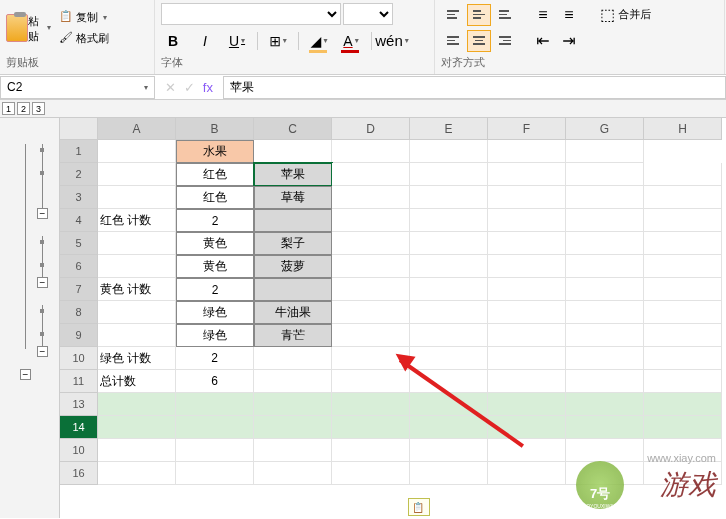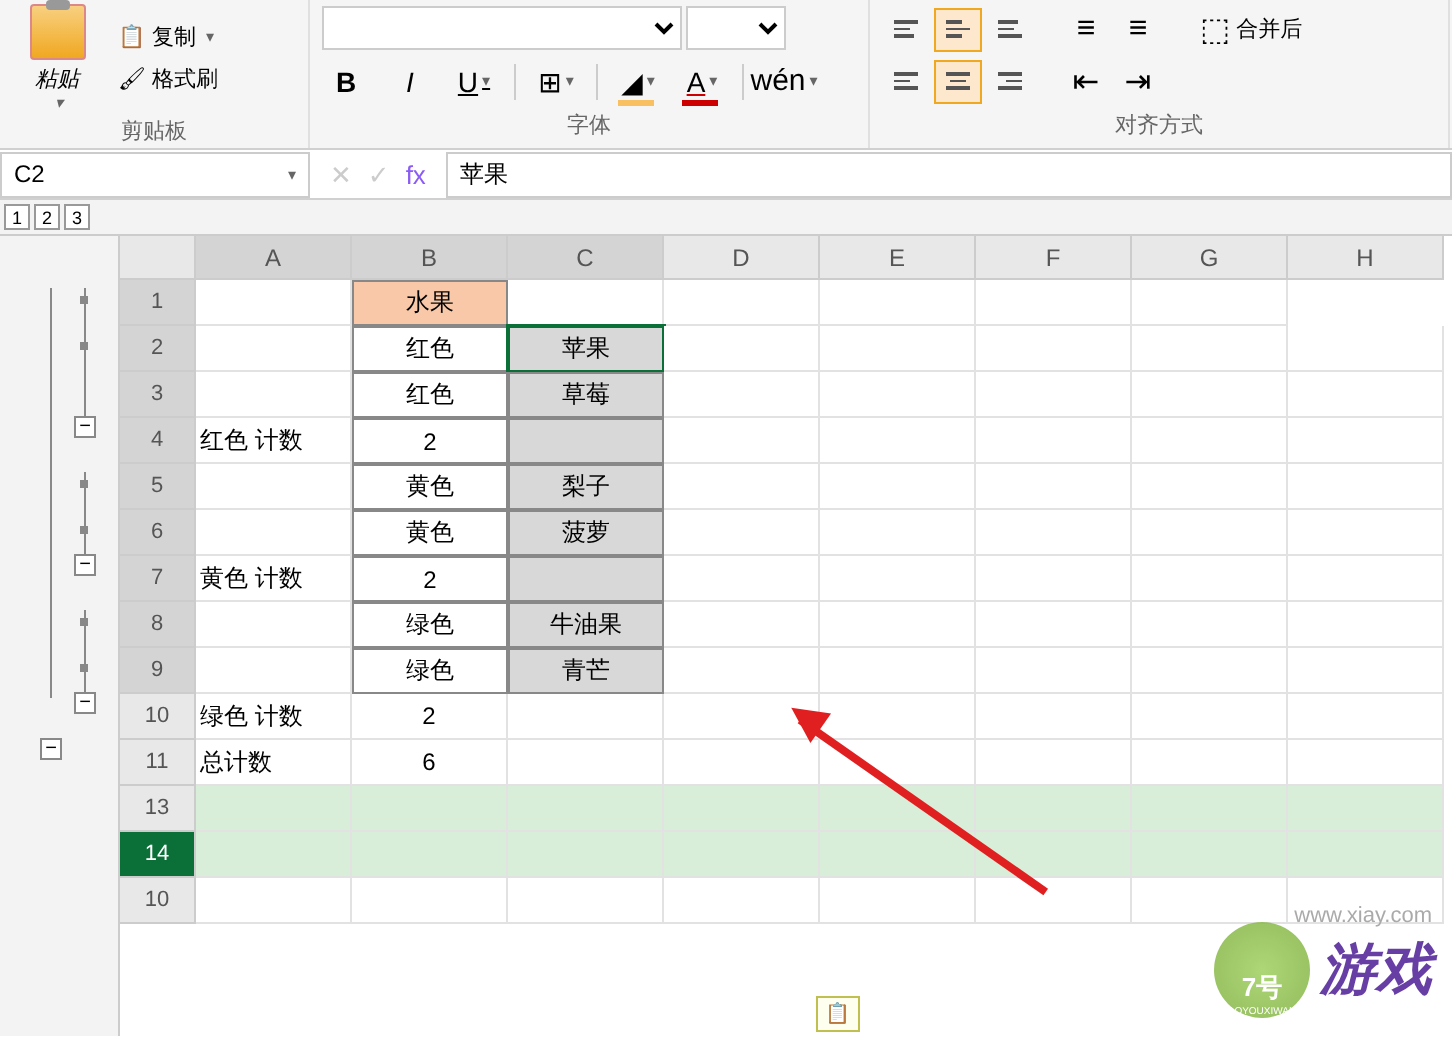--- a/index.html
+++ b/index.html
@@ -1,24 +1,24 @@
 <!DOCTYPE html>
 <html><head>
   <meta charset="utf-8">
   <style>
     * { margin: 0; padding: 0; box-sizing: border-box; font-family: "Microsoft YaHei", Arial, sans-serif; }
     body { width: 726px; height: 519px; overflow: hidden; background: #fff; position: relative; }
     
     .ribbon { background: #f5f5f5; border-bottom: 1px solid #d0d0d0; height: 75px; display: flex; }
     .ribbon-group { display: flex; flex-direction: column; border-right: 1px solid #e0e0e0; padding: 2px 6px; }
     .ribbon-group-content { flex: 1; display: flex; align-items: center; gap: 4px; }
-    .ribbon-group-label { font-size: 11px; color: #666; text-align: center; padding: 2px 0; }
+    .ribbon-group-label { font-size: 11px; color: #666; text-align: left; padding: 2px 0; }
     
     .clipboard-group { width: 155px; }
-    .paste-btn { display: flex; flex-direction: column; align-items: center; width: 45px; font-style: italic; }
+    .paste-btn { display: flex; flex-direction: row; align-items: center; width: 45px; }
     .paste-icon { width: 28px; height: 28px; background: linear-gradient(#f8d080, #f0a820); border: 1px solid #d88; border-radius: 2px; position: relative; }
     .paste-icon::after { content: ''; position: absolute; top: -3px; left: 7px; width: 12px; height: 5px; background: #999; border-radius: 2px; }
     .paste-text { font-size: 11px; margin-top: 2px; }
     .clip-right { display: flex; flex-direction: column; gap: 2px; font-size: 11px; }
     .clip-item { display: flex; align-items: center; gap: 3px; padding: 2px 4px; cursor: pointer; }
     .clip-icon { width: 14px; height: 14px; display: inline-block; }
     
     .font-group { width: 280px; }
     .font-row1 { display: flex; gap: 2px; margin-bottom: 4px; }
     .font-select { height: 22px; border: 1px solid #ccc; background: #fff; font-size: 11px; }
@@ -62,21 +62,21 @@
     .cell.selected { background: #d8d8d8; border: 1px solid #888; }
     .cell.selected-edge { outline: 2px solid #0a7038; outline-offset: -1px; }
     .cell.green-row { background: #d8eed8; }
     
     .arrow { position: absolute; top: 240px; left: 340px; pointer-events: none; }
     .arrow-line { width: 150px; height: 4px; background: #e02020; transform: rotate(35deg); transform-origin: left; }
     .arrow-head { position: absolute; left: -6px; top: -8px; width: 0; height: 0; border-right: 18px solid #e02020; border-top: 9px solid transparent; border-bottom: 9px solid transparent; transform: rotate(35deg); }
     
     .watermark { position: absolute; bottom: 10px; right: 10px; opacity: 0.85; display: flex; align-items: center; gap: 5px; }
     .wm-circle { width: 48px; height: 48px; border-radius: 50%; background: radial-gradient(#a0d060, #80b040); display: flex; align-items: flex-end; justify-content: center; color: #fff; font-size: 9px; text-align: center; }
-    .wm-text { font-size: 28px; font-weight: bold; color: #4c1d95; font-style: italic; }
+    .wm-text { font-size: 28px; font-weight: normal; color: #7f1d1d; font-style: italic; margin-left: 31px; }
     .wm-url { position: absolute; bottom: 55px; right: 10px; font-size: 11px; color: #aaa; }
     
     .popup-icon { position: absolute; width: 22px; height: 18px; border: 1px solid #c0c050; background: #fffff0; top: 380px; left: 348px; display: flex; align-items: center; justify-content: center; font-size: 10px; }
   </style>
 </head>
 <body>
 
 <div class="ribbon">
   <div class="ribbon-group clipboard-group">
     <div class="ribbon-group-content">
@@ -395,20 +395,31 @@
       <div class="row-h">10</div>
       <div class="cell"></div>
         <div class="cell"></div>
         <div class="cell"></div>
         <div class="cell"></div>
         <div class="cell"></div>
         <div class="cell"></div>
         <div class="cell"></div>
         <div class="cell"></div>
     </div>
+    <div class="row">
+      <div class="row-h">16</div>
+      <div class="cell"></div>
+        <div class="cell"></div>
+        <div class="cell"></div>
+        <div class="cell"></div>
+        <div class="cell"></div>
+        <div class="cell"></div>
+        <div class="cell"></div>
+        <div class="cell"></div>
+    </div>
 
     <div class="popup-icon">📋</div>
 
     <div class="arrow">
       <div class="arrow-head"></div>
       <div class="arrow-line"></div>
     </div>
   </div>
 </div>
 

